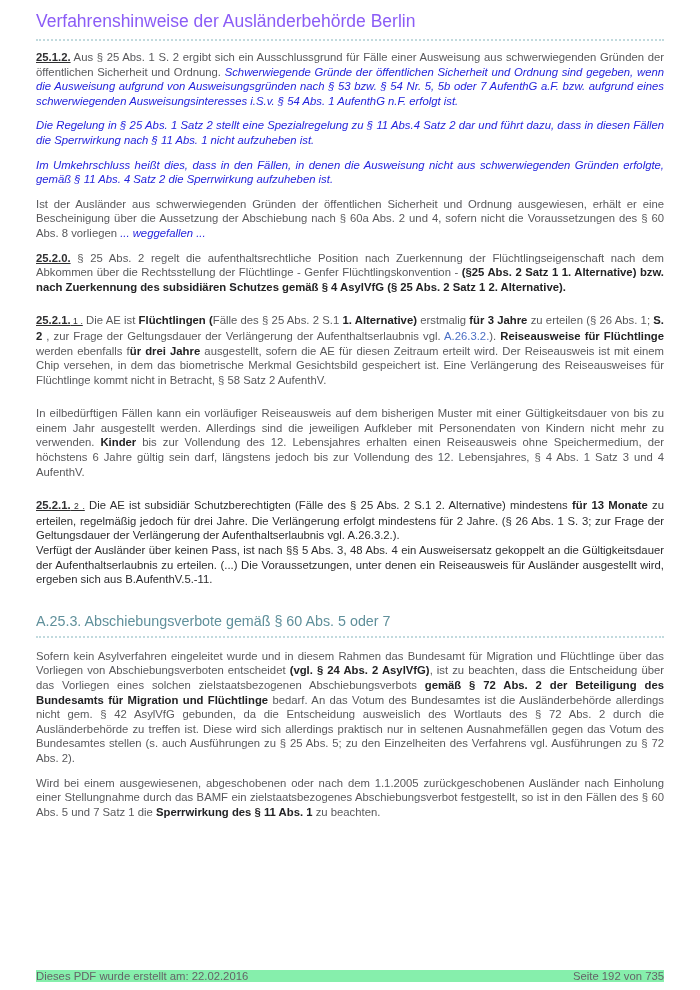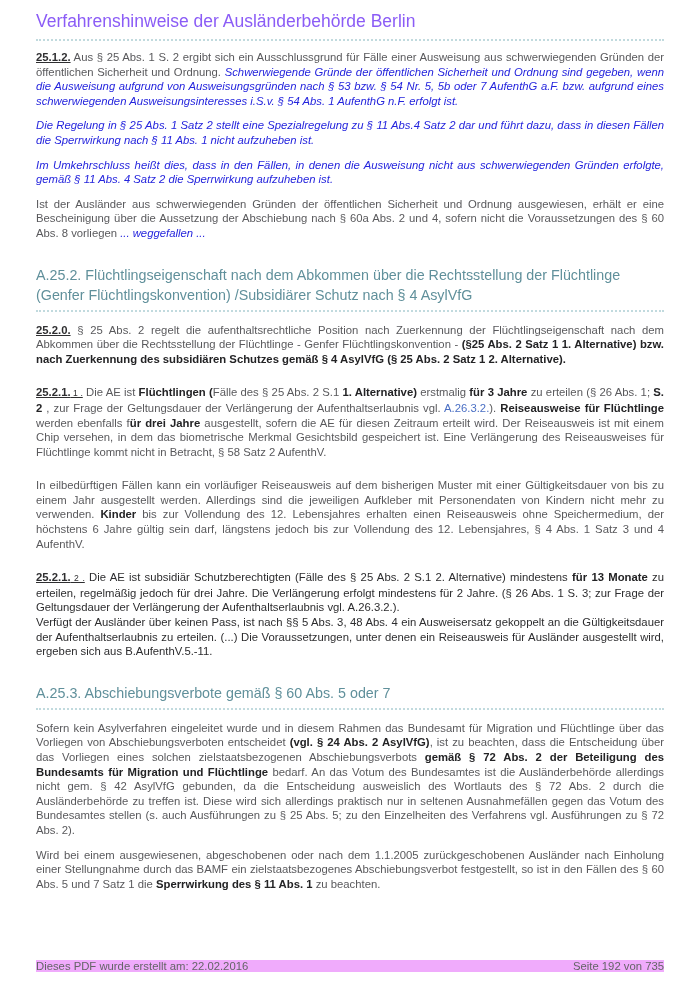--- a/index.html
+++ b/index.html
@@ -24,36 +24,35 @@
   }
   .para.mt-lg { margin-top: 19px; }
   .r-num    { font-weight: bold; text-decoration: underline; color: #2e2e30; }
   .r-subnum { font-size: 8.6px; text-decoration: underline; color: #2e2e30; }
   .r-normal { color: #59595c; }
   .r-bold   { font-weight: bold; color: #232325; }
   .r-dark   { color: #2c2c2e; }
   .r-blue   { color: #2424dd; font-style: italic; }
   .r-link   { color: #4a6fc4; cursor: pointer; }
   .footer {
-    position: absolute; left: 36px; right: 36px; bottom: 18px;
+    position: absolute; left: 36px; right: 36px; bottom: 8px;
     display: flex; justify-content: space-between;
-    font-size: 11.3px; color: #646467; background: #f0abfc; gap: 31px;
+    font-size: 11.3px; color: #646467; background: #86efac; gap: 31px;
   }
 </style>
 </head>
 <body>
 
 <div class="page">
   <div class="title">Verfahrenshinweise der Ausländerbehörde Berlin</div>
   <div id="doc">
       <p class="para"><span class="r-num">25.1.2.</span><span class="r-normal"> Aus § 25 Abs. 1 S. 2 ergibt sich ein Ausschlussgrund für Fälle einer Ausweisung aus schwerwiegenden Gründen der öffentlichen Sicherheit und Ordnung. </span><span class="r-blue">Schwerwiegende Gründe der öffentlichen Sicherheit und Ordnung sind gegeben, wenn die Ausweisung aufgrund von Ausweisungsgründen nach § 53 bzw. § 54 Nr. 5, 5b oder 7 AufenthG a.F. bzw. aufgrund eines schwerwiegenden Ausweisungsinteresses i.S.v. § 54 Abs. 1 AufenthG n.F. erfolgt ist.</span></p>
       <p class="para"><span class="r-blue">Die Regelung in § 25 Abs. 1 Satz 2 stellt eine Spezialregelung zu § 11 Abs.4 Satz 2 dar und führt dazu, dass in diesen Fällen die Sperrwirkung nach § 11 Abs. 1 nicht aufzuheben ist.</span></p>
       <p class="para"><span class="r-blue">Im Umkehrschluss heißt dies, dass in den Fällen, in denen die Ausweisung nicht aus schwerwiegenden Gründen erfolgte, gemäß § 11 Abs. 4 Satz 2 die Sperrwirkung aufzuheben ist.</span></p>
       <p class="para"><span class="r-normal">Ist der Ausländer aus schwerwiegenden Gründen der öffentlichen Sicherheit und Ordnung ausgewiesen, erhält er eine Bescheinigung über die Aussetzung der Abschiebung nach § 60a Abs. 2 und 4, sofern nicht die Voraussetzungen des § 60 Abs. 8 vorliegen </span><span class="r-blue">... weggefallen ...</span></p>
-      <div class="heading">A.25.2. Flüchtlingseigenschaft nach dem Abkommen über die Rechtsstellung der Flüchtlinge (Genfer Flüchtlingskonvention) /Subsidiärer Schutz nach § 4 AsylVfG</div>
       <p class="para"><span class="r-num">25.2.0.</span><span class="r-normal"> § 25 Abs. 2 regelt  die aufenthaltsrechtliche Position nach Zuerkennung der Flüchtlingseigenschaft nach dem Abkommen über die Rechtsstellung der Flüchtlinge - Genfer Flüchtlingskonvention - </span><span class="r-bold">(§25 Abs. 2 Satz 1 1. Alternative) bzw. nach Zuerkennung des subsidiären Schutzes gemäß § 4 AsylVfG (§ 25 Abs. 2 Satz 1 2. Alternative).</span></p>
       <p class="para mt-lg"><span class="r-num">25.2.1.</span><span class="r-subnum"> 1 .</span><span class="r-normal"> Die AE ist </span><span class="r-bold">Flüchtlingen (</span><span class="r-normal">Fälle des § 25 Abs. 2 S.1 </span><span class="r-bold">1. Alternative)</span><span class="r-normal"> erstmalig </span><span class="r-bold">für 3 Jahre</span><span class="r-normal"> zu erteilen (§ 26 Abs. 1; </span><span class="r-bold">S. 2</span><span class="r-normal"> , zur Frage der Geltungsdauer der Verlängerung der Aufenthaltserlaubnis vgl. </span><span class="r-link">A.26.3.2.</span><span class="r-normal">). </span><span class="r-bold">Reiseausweise für Flüchtlinge</span><span class="r-normal"> werden ebenfalls f</span><span class="r-bold">ür drei Jahre</span><span class="r-normal"> ausgestellt, sofern die AE für diesen Zeitraum erteilt wird.  Der Reiseausweis ist mit einem Chip versehen, in dem das biometrische Merkmal Gesichtsbild gespeichert ist. Eine Verlängerung des Reiseausweises für Flüchtlinge kommt nicht in Betracht, § 58 Satz 2 AufenthV.</span></p>
       <p class="para mt-lg"><span class="r-normal">In eilbedürftigen Fällen kann ein vorläufiger Reiseausweis auf dem bisherigen Muster mit einer Gültigkeitsdauer von bis zu einem Jahr ausgestellt werden. Allerdings sind die jeweiligen Aufkleber mit Personendaten von Kindern nicht mehr zu verwenden. </span><span class="r-bold">Kinder</span><span class="r-normal"> bis zur Vollendung des 12. Lebensjahres erhalten einen Reiseausweis ohne Speichermedium, der höchstens 6 Jahre gültig sein darf, längstens jedoch bis zur Vollendung des 12. Lebensjahres, § 4 Abs. 1 Satz 3 und 4 AufenthV.</span></p>
       <p class="para mt-lg"><span class="r-num">25.2.1.</span><span class="r-subnum"> 2 .</span><span class="r-dark"> Die AE ist subsidiär Schutzberechtigten (Fälle des § 25 Abs. 2 S.1 2. Alternative) mindestens </span><span class="r-bold">für 13 Monate</span><span class="r-dark"> zu erteilen, regelmäßig jedoch für drei Jahre. Die Verlängerung erfolgt mindestens für 2 Jahre. (§ 26 Abs. 1 S. 3; zur Frage der Geltungsdauer der Verlängerung der Aufenthaltserlaubnis vgl. A.26.3.2.).</span><br><span class="r-dark">Verfügt der Ausländer über keinen Pass, ist nach §§ 5 Abs. 3, 48 Abs. 4 ein Ausweisersatz gekoppelt an die Gültigkeitsdauer der Aufenthaltserlaubnis zu erteilen. (...) Die Voraussetzungen, unter denen ein Reiseausweis für Ausländer ausgestellt wird, ergeben sich aus B.AufenthV.5.-11.</span></p>
       <div class="heading">A.25.3. Abschiebungsverbote gemäß § 60 Abs. 5 oder 7</div>
       <p class="para"><span class="r-normal">Sofern kein Asylverfahren eingeleitet wurde und in diesem Rahmen das Bundesamt für Migration und Flüchtlinge über das Vorliegen von Abschiebungsverboten entscheidet </span><span class="r-bold">(vgl. § 24 Abs. 2 AsylVfG)</span><span class="r-normal">, ist zu beachten, dass die Entscheidung über das   Vorliegen eines solchen zielstaatsbezogenen Abschiebungsverbots </span><span class="r-bold">gemäß § 72 Abs. 2 der Beteiligung des Bundesamts für Migration und Flüchtlinge</span><span class="r-normal"> bedarf. An das Votum des Bundesamtes ist die Ausländerbehörde allerdings nicht gem. § 42 AsylVfG gebunden, da die Entscheidung ausweislich des Wortlauts des § 72 Abs. 2 durch die Ausländerbehörde zu treffen ist. Diese wird sich allerdings praktisch nur in seltenen Ausnahmefällen gegen das Votum des Bundesamtes stellen (s. auch Ausführungen zu § 25 Abs. 5; zu den Einzelheiten des Verfahrens vgl. Ausführungen zu § 72 Abs. 2).</span></p>
       <p class="para"><span class="r-normal">Wird bei einem ausgewiesenen, abgeschobenen oder nach dem 1.1.2005 zurückgeschobenen Ausländer nach Einholung einer Stellungnahme durch das BAMF ein zielstaatsbezogenes Abschiebungsverbot festgestellt, so ist in den Fällen des § 60 Abs. 5 und 7 Satz 1 die </span><span class="r-bold">Sperrwirkung des § 11 Abs. 1</span><span class="r-normal"> zu beachten.</span></p>
     </div>
   <div class="footer">
     <span>Dieses PDF wurde erstellt am: 22.02.2016</span>

